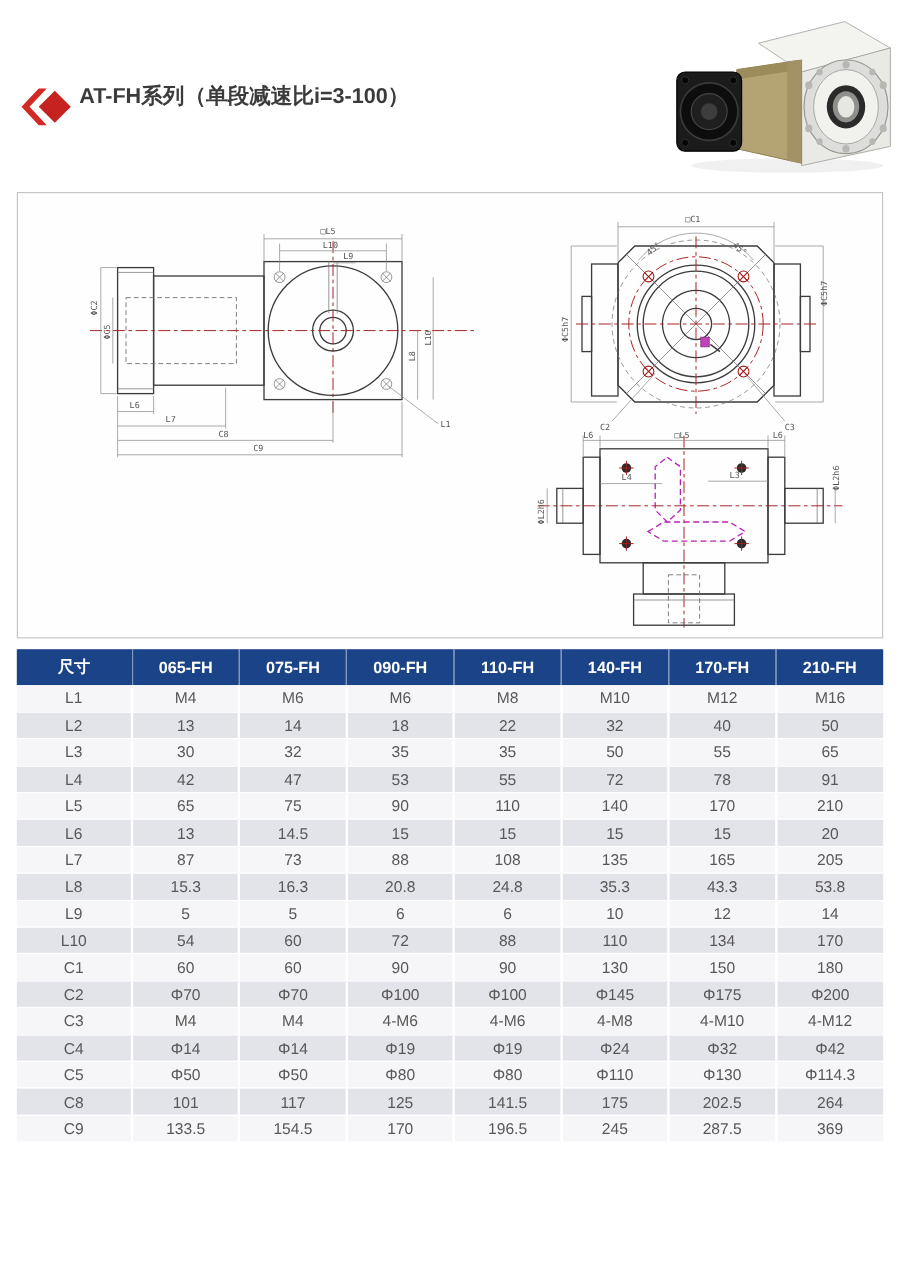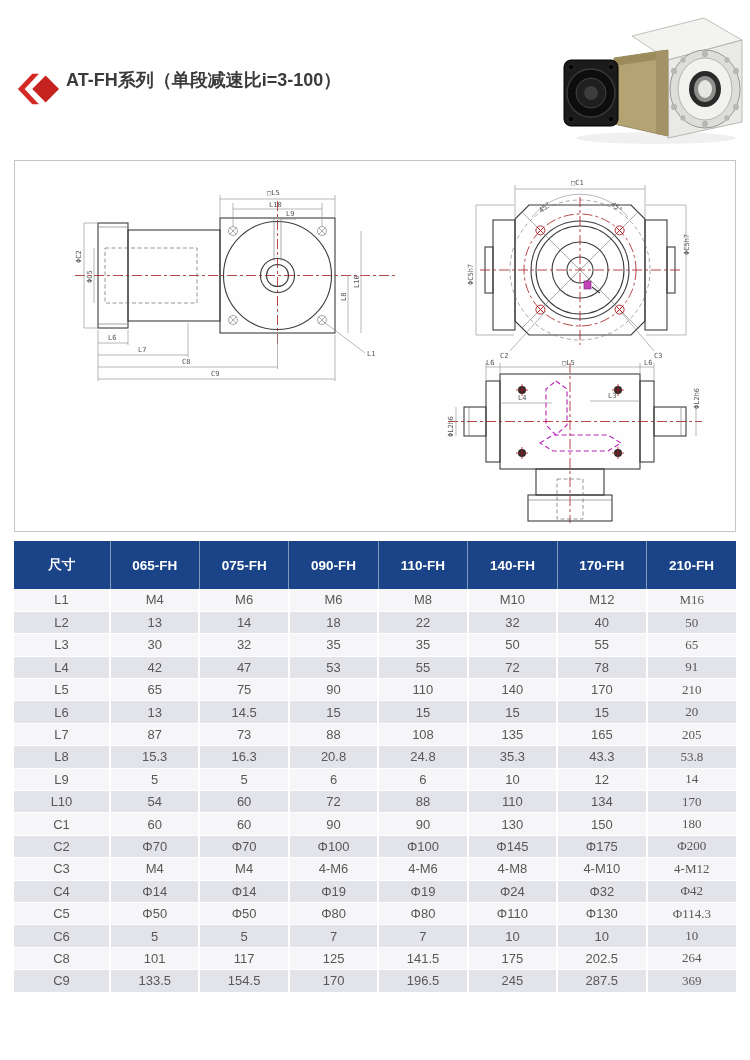--- a/index.html
+++ b/index.html
@@ -23,25 +23,25 @@
   .cad .body-line { stroke:#3c3c3c; stroke-width:1.1; fill:none; }
   .cad .thin { stroke:#707070; stroke-width:0.6; fill:none; }
   .cad .hid { stroke:#6a6a6a; stroke-width:0.7; fill:none; stroke-dasharray:4 2.5; }
   .cad .cl  { stroke:#a61b1b; stroke-width:0.8; fill:none; stroke-dasharray:10 3 3 3; }
   .cad .gear{ stroke:#b822b8; stroke-width:1.1; fill:none; stroke-dasharray:5 3; }
 
   
   .spec-table { position:absolute; left:14px; top:541px; width:722px;
                 border-collapse:collapse; table-layout:fixed; }
   .spec-table th { background:var(--hdr-bg,#1a4487); color:#fff; font-size:13.5px; font-weight:700;
-                   height:48px; border-right:1px solid rgba(255,255,255,.45); }
+                   height:30px; border-right:1px solid rgba(255,255,255,.45); }
   .spec-table th:last-child { border-right:none;margin-left:40px; }
   .spec-table td { height:22.4px; text-align:center; font-size:13px; color:#585858;
                    border-right:2px solid #fff; border-bottom:1px solid #fff; }
-  .spec-table td:last-child { border-right:none;font-family:Liberation Serif, serif; }
+  .spec-table td:last-child { border-right:none; }
   .spec-table tbody tr:nth-child(odd)  td { background:#f6f6f8; }
   .spec-table tbody tr:nth-child(even) td { background:#e3e3ea; }
   .spec-table col.dim-col { width:96px; }
 
   .footnote { position:absolute; left:17px; top:1014px; font-size:13.5px; color:#2f5ea8; }
 </style>
 </head>
 <body>
 
 <div class="page">
@@ -447,30 +447,20 @@
           <td>C5</td>
           <td>Φ50</td>
           <td>Φ50</td>
           <td>Φ80</td>
           <td>Φ80</td>
           <td>Φ110</td>
           <td>Φ130</td>
           <td>Φ114.3</td>
         </tr>
         <tr>
-          <td>C6</td>
-          <td>5</td>
-          <td>5</td>
-          <td>7</td>
-          <td>7</td>
-          <td>10</td>
-          <td>10</td>
-          <td>10</td>
-        </tr>
-        <tr>
           <td>C8</td>
           <td>101</td>
           <td>117</td>
           <td>125</td>
           <td>141.5</td>
           <td>175</td>
           <td>202.5</td>
           <td>264</td>
         </tr>
         <tr>

